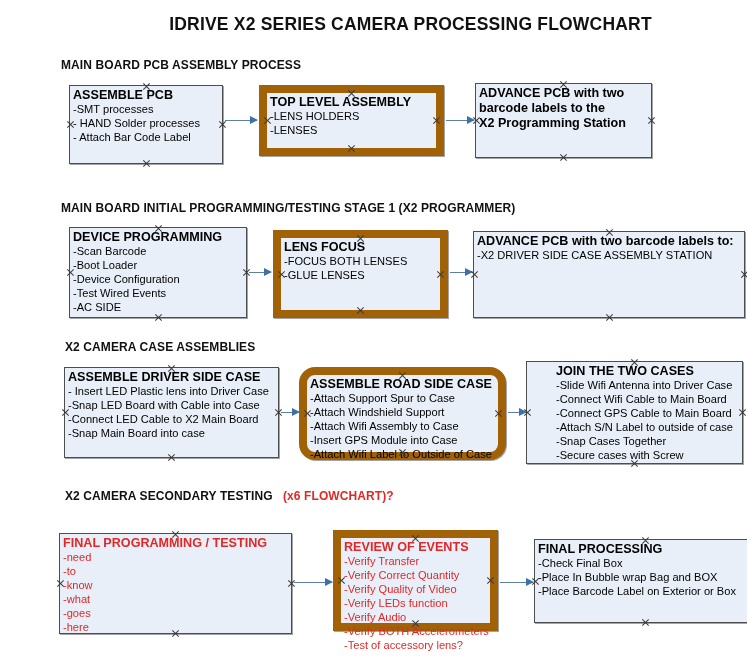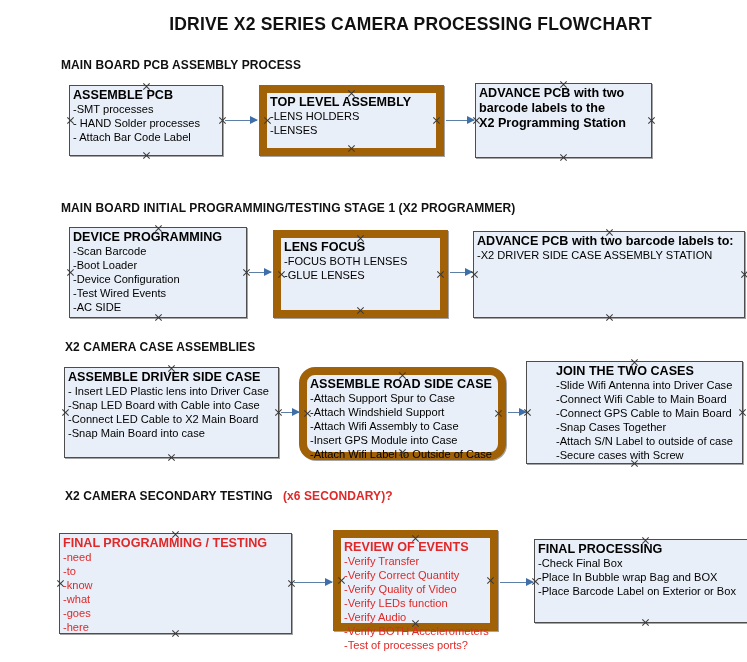--- a/index.html
+++ b/index.html
@@ -95,21 +95,21 @@
 </style>
 </head>
 <body>
 
 <div id="canvas">
 
   <div class="title">IDRIVE X2  SERIES CAMERA PROCESSING FLOWCHART</div>
 
   <div class="section-head" style="left:24px;top:58px;">MAIN BOARD PCB ASSEMBLY PROCESS</div>
 
-  <div class="box" style="left:32px;top:85px;width:154px;height:71px;">
+  <div class="box" style="left:32px;top:85px;width:154px;height:79px;">
     <div class="bt">ASSEMBLE PCB</div>
     <ul>
       <li>-SMT processes</li>
       <li>- HAND Solder processes</li>
       <li>- Attach Bar Code Label</li>
     </ul>
     <span class="hx t"></span>
     <span class="hx b"></span>
     <span class="hx l"></span>
     <span class="hx r"></span>
@@ -237,33 +237,33 @@
     <span class="shaft"></span>
     <span class="head"></span>
   </div>
 
   <div class="box" style="left:489px;top:361px;width:217px;height:103px;padding-left:26px;">
     <div class="bt">JOIN THE TWO CASES</div>
     <ul>
       <li>-Slide Wifi Antenna into Driver Case</li>
       <li>-Connect Wifi Cable to Main Board</li>
       <li>-Connect GPS Cable to Main Board</li>
+      <li>-Attach S/N Label to outside of case</li>
       <li>-Snap Cases Together</li>
-      <li>-Attach S/N Label to outside of case</li>
       <li>-Secure cases with Screw</li>
     </ul>
     <span class="hx t"></span>
     <span class="hx b"></span>
     <span class="hx l"></span>
     <span class="hx r"></span>
   </div>
 
   <div class="section-head" style="left:28px;top:489px;">
     <span>X2 CAMERA SECONDARY TESTING</span>
-    <span>&nbsp;&nbsp;</span><span class="accent">(x6 SECONDARY)?</span>
+    <span>&nbsp;&nbsp;</span><span class="accent">(x6 FLOWCHART)?</span>
   </div>
 
   <div class="box red" style="left:22px;top:533px;width:233px;height:101px;">
     <div class="bt">FINAL PROGRAMMING / TESTING</div>
     <ul>
       <li>-need</li>
       <li>-to</li>
       <li>-know</li>
       <li>-what</li>
       <li>-goes</li>
@@ -282,21 +282,21 @@
 
   <div class="box thick red" style="left:296px;top:530px;width:165px;height:101px;">
     <div class="bt">REVIEW OF EVENTS</div>
     <ul>
       <li>-Verify Transfer</li>
       <li>-Verify Correct Quantity</li>
       <li>-Verify Quality of Video</li>
       <li>-Verify LEDs function</li>
       <li>-Verify Audio</li>
       <li>-Verify BOTH Accelerometers</li>
-      <li>-Test of processes ports?</li>
+      <li>-Test of accessory lens?</li>
     </ul>
     <span class="hx t"></span>
     <span class="hx b"></span>
     <span class="hx l"></span>
     <span class="hx r"></span>
   </div>
 
   <div class="arrow" style="left:463px;top:578px;width:33px;">
     <span class="shaft"></span>
     <span class="head"></span>

